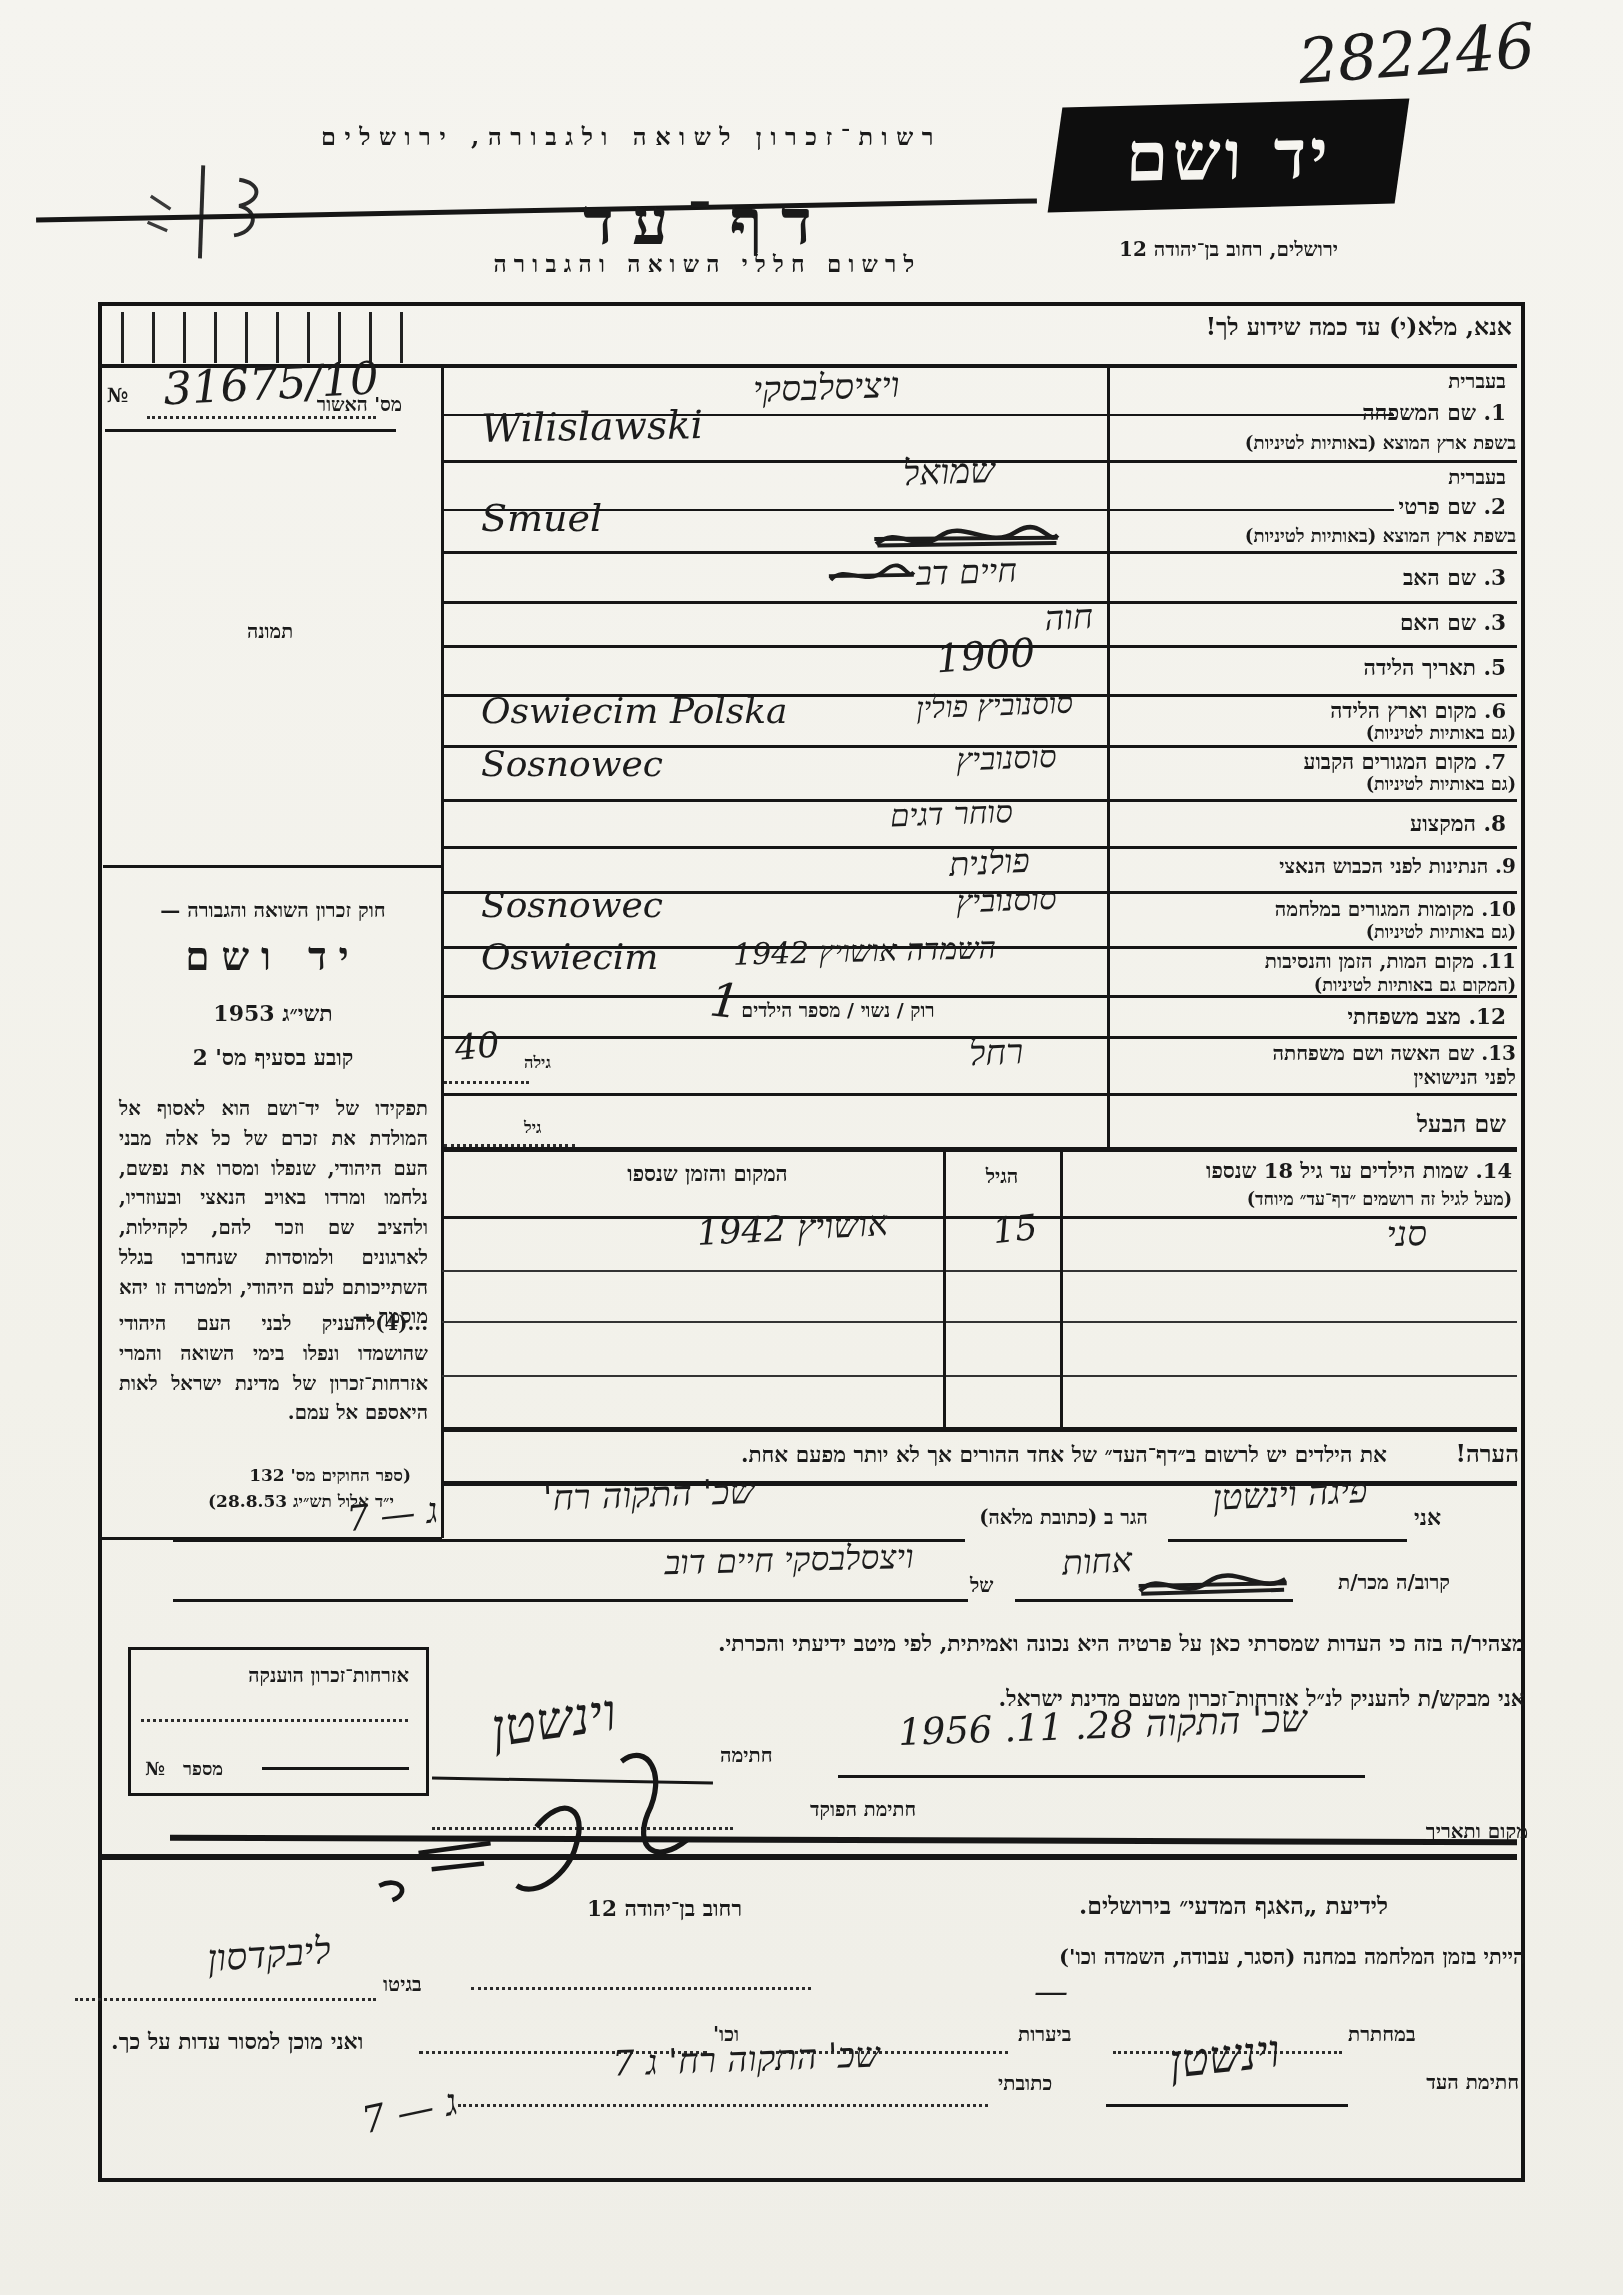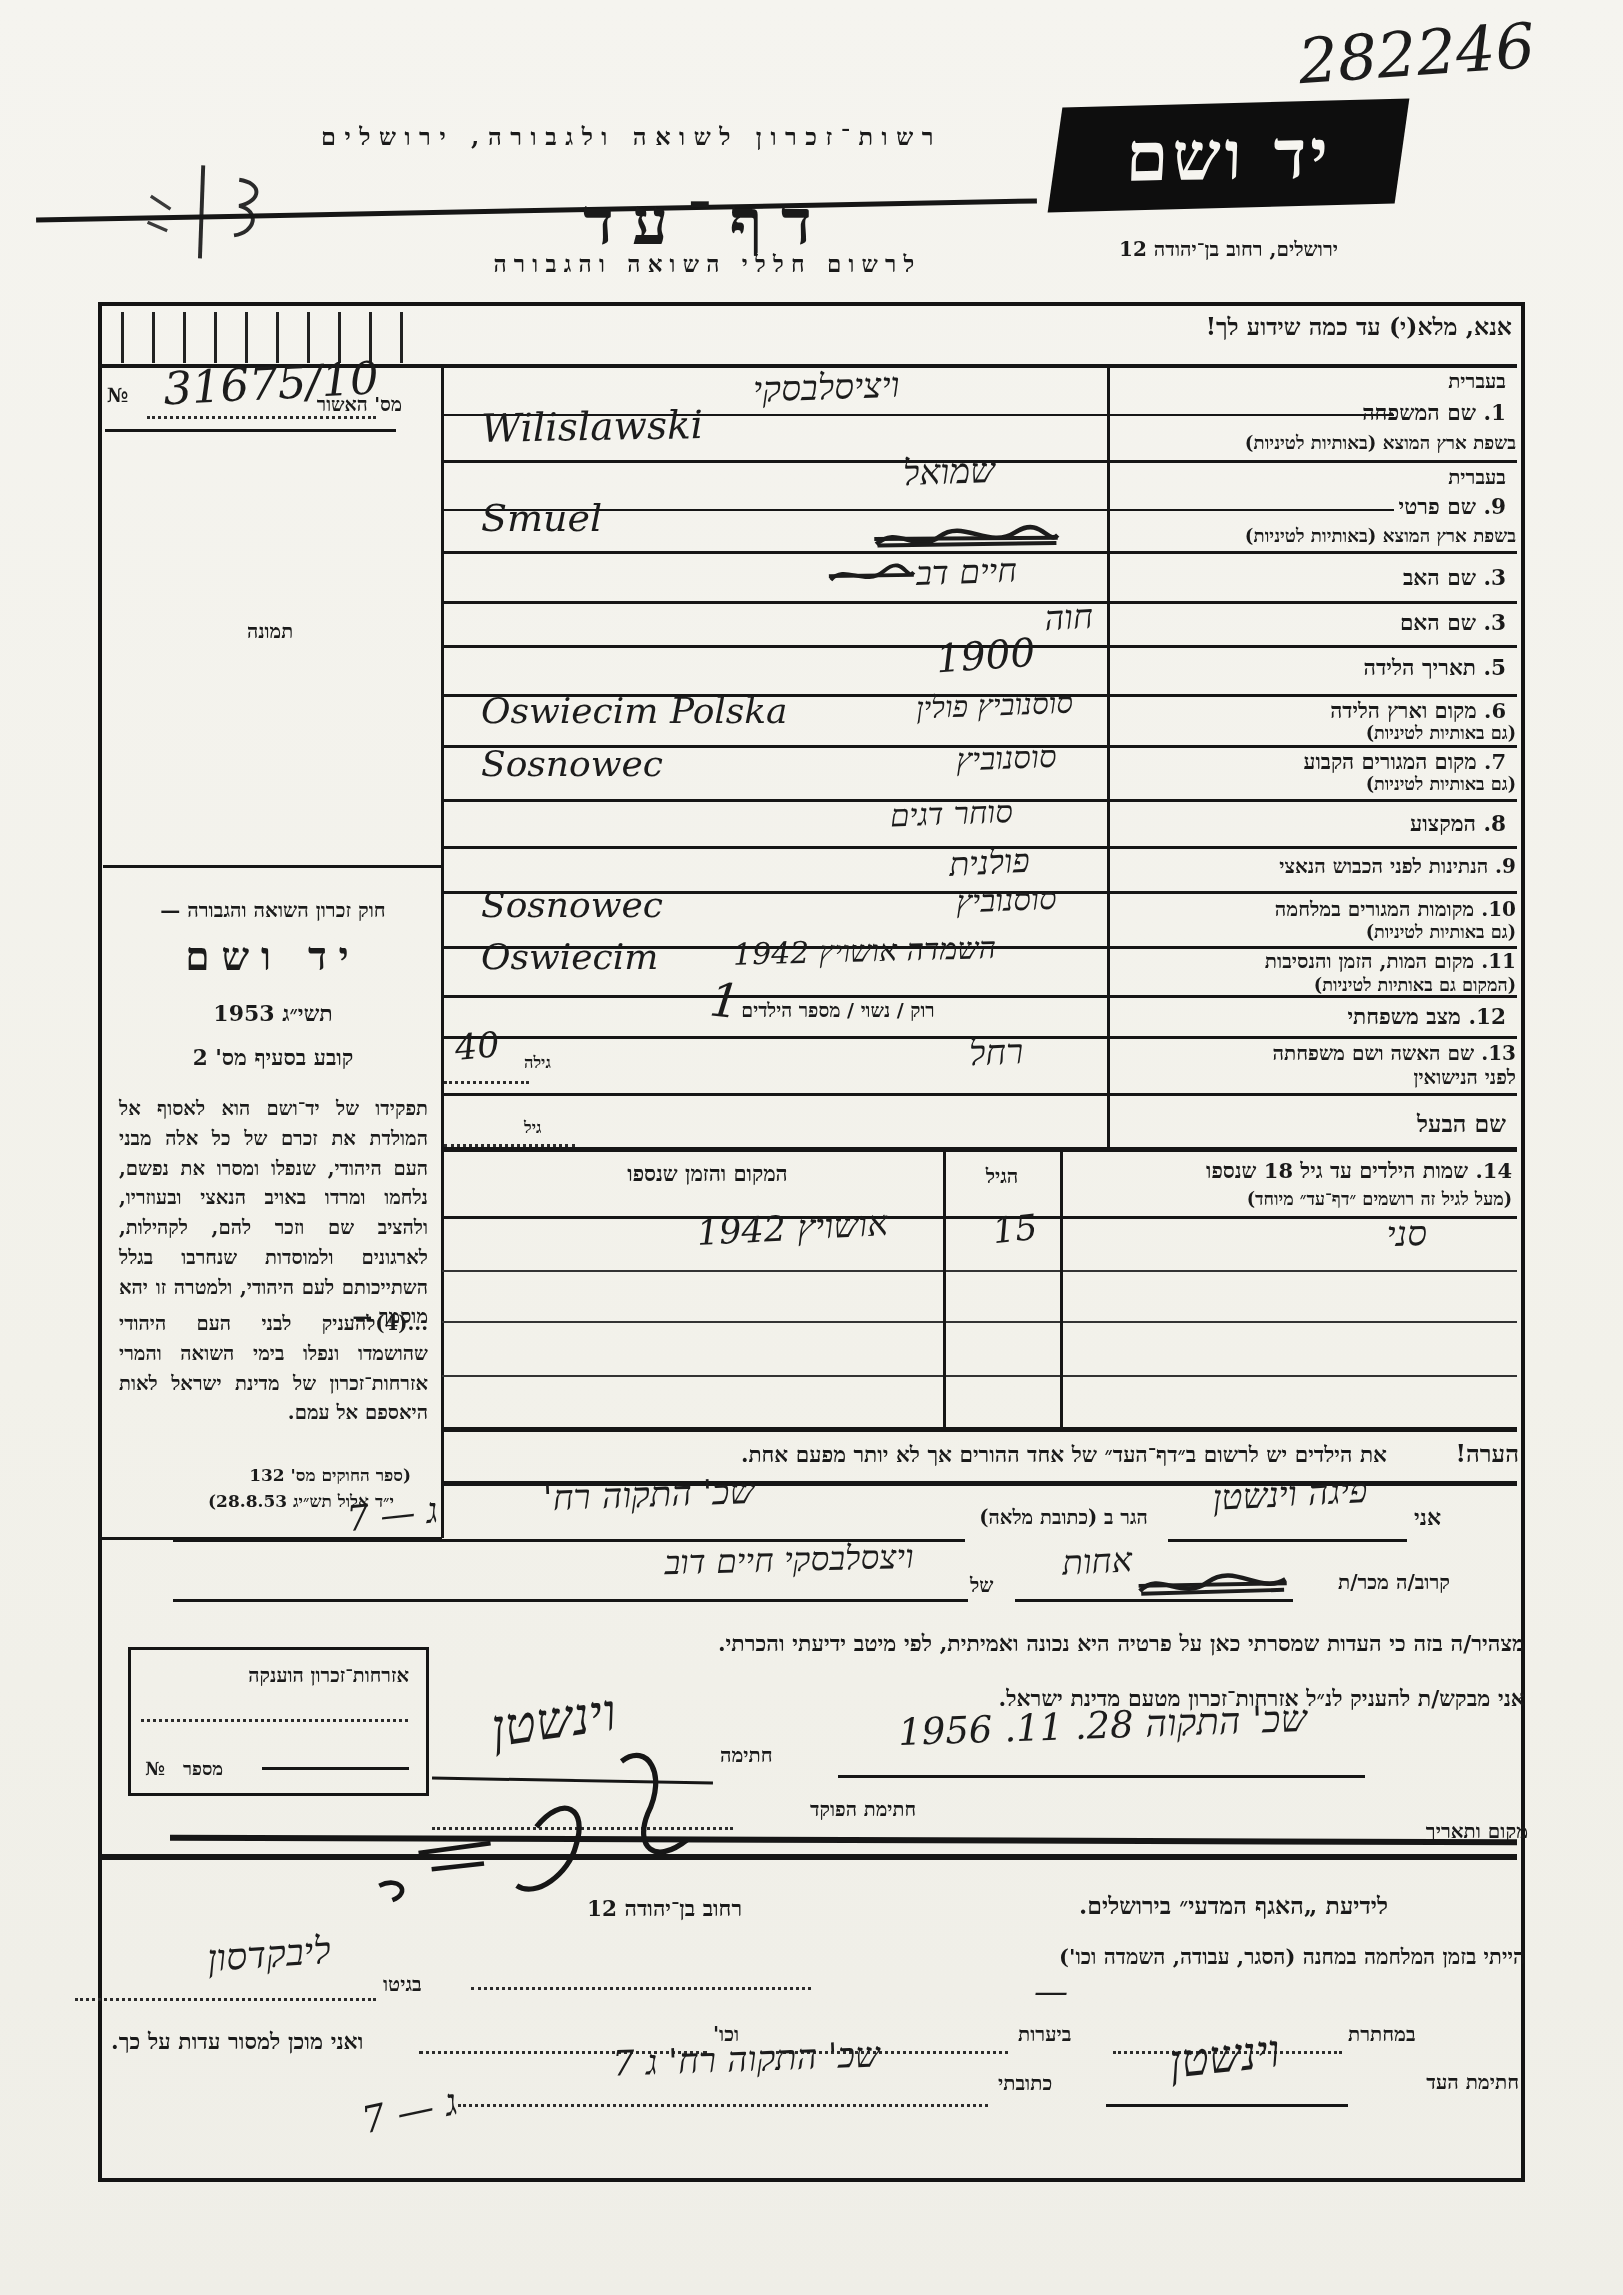--- a/index.html
+++ b/index.html
@@ -92,21 +92,21 @@
   <div class="hline" style="left:442px;top:1375px;width:1075px;height:2px;background:#333;"></div>
   <div class="hline" style="left:442px;top:1427px;width:1075px;height:5.2px;"></div>
   <div class="hline" style="left:442px;top:1481px;width:1075px;height:4.6px;"></div>
   <div class="vline" style="left:943px;top:1147px;width:3.3px;height:280px;"></div>
   <div class="vline" style="left:1060px;top:1147px;width:3.3px;height:280px;"></div>
 
   <div class="abs pr" style="left:1113px;top:370px;width:393px;font-size:20px;">בעברית</div>
   <div class="abs pr" style="left:1113px;top:401px;width:393px;font-size:21.6px;">1. שם המשפחה</div>
   <div class="abs pr" style="left:1113px;top:432px;width:403px;font-size:18.3px;">בשפת ארץ המוצא (באותיות לטיניות)</div>
   <div class="abs pr" style="left:1113px;top:466px;width:393px;font-size:20px;">בעברית</div>
-  <div class="abs pr" style="left:1113px;top:495px;width:393px;font-size:21.6px;">9. שם פרטי</div>
+  <div class="abs pr" style="left:1113px;top:495px;width:393px;font-size:21.6px;">2. שם פרטי</div>
   <div class="abs pr" style="left:1113px;top:525px;width:403px;font-size:18.3px;">בשפת ארץ המוצא (באותיות לטיניות)</div>
   <div class="abs pr" style="left:1113px;top:566px;width:393px;font-size:21.6px;">3. שם האב</div>
   <div class="abs pr" style="left:1113px;top:611px;width:393px;font-size:21.6px;">3. שם האם</div>
   <div class="abs pr" style="left:1113px;top:656px;width:393px;font-size:21.6px;">5. תאריך הלידה</div>
   <div class="abs pr" style="left:1113px;top:699px;width:393px;font-size:21px;">6. מקום וארץ הלידה</div>
   <div class="abs pr" style="left:1113px;top:723px;width:403px;font-size:17.7px;">(גם באותיות לטיניות)</div>
   <div class="abs pr" style="left:1113px;top:750px;width:393px;font-size:21px;">7. מקום המגורים הקבוע</div>
   <div class="abs pr" style="left:1113px;top:774px;width:403px;font-size:17.7px;">(גם באותיות לטיניות)</div>
   <div class="abs pr" style="left:1113px;top:812px;width:393px;font-size:21.6px;">8. המקצוע</div>
   <div class="abs pr" style="left:1113px;top:855px;width:403px;font-size:20px;">9. הנתינות לפני הכבוש הנאצי</div>

